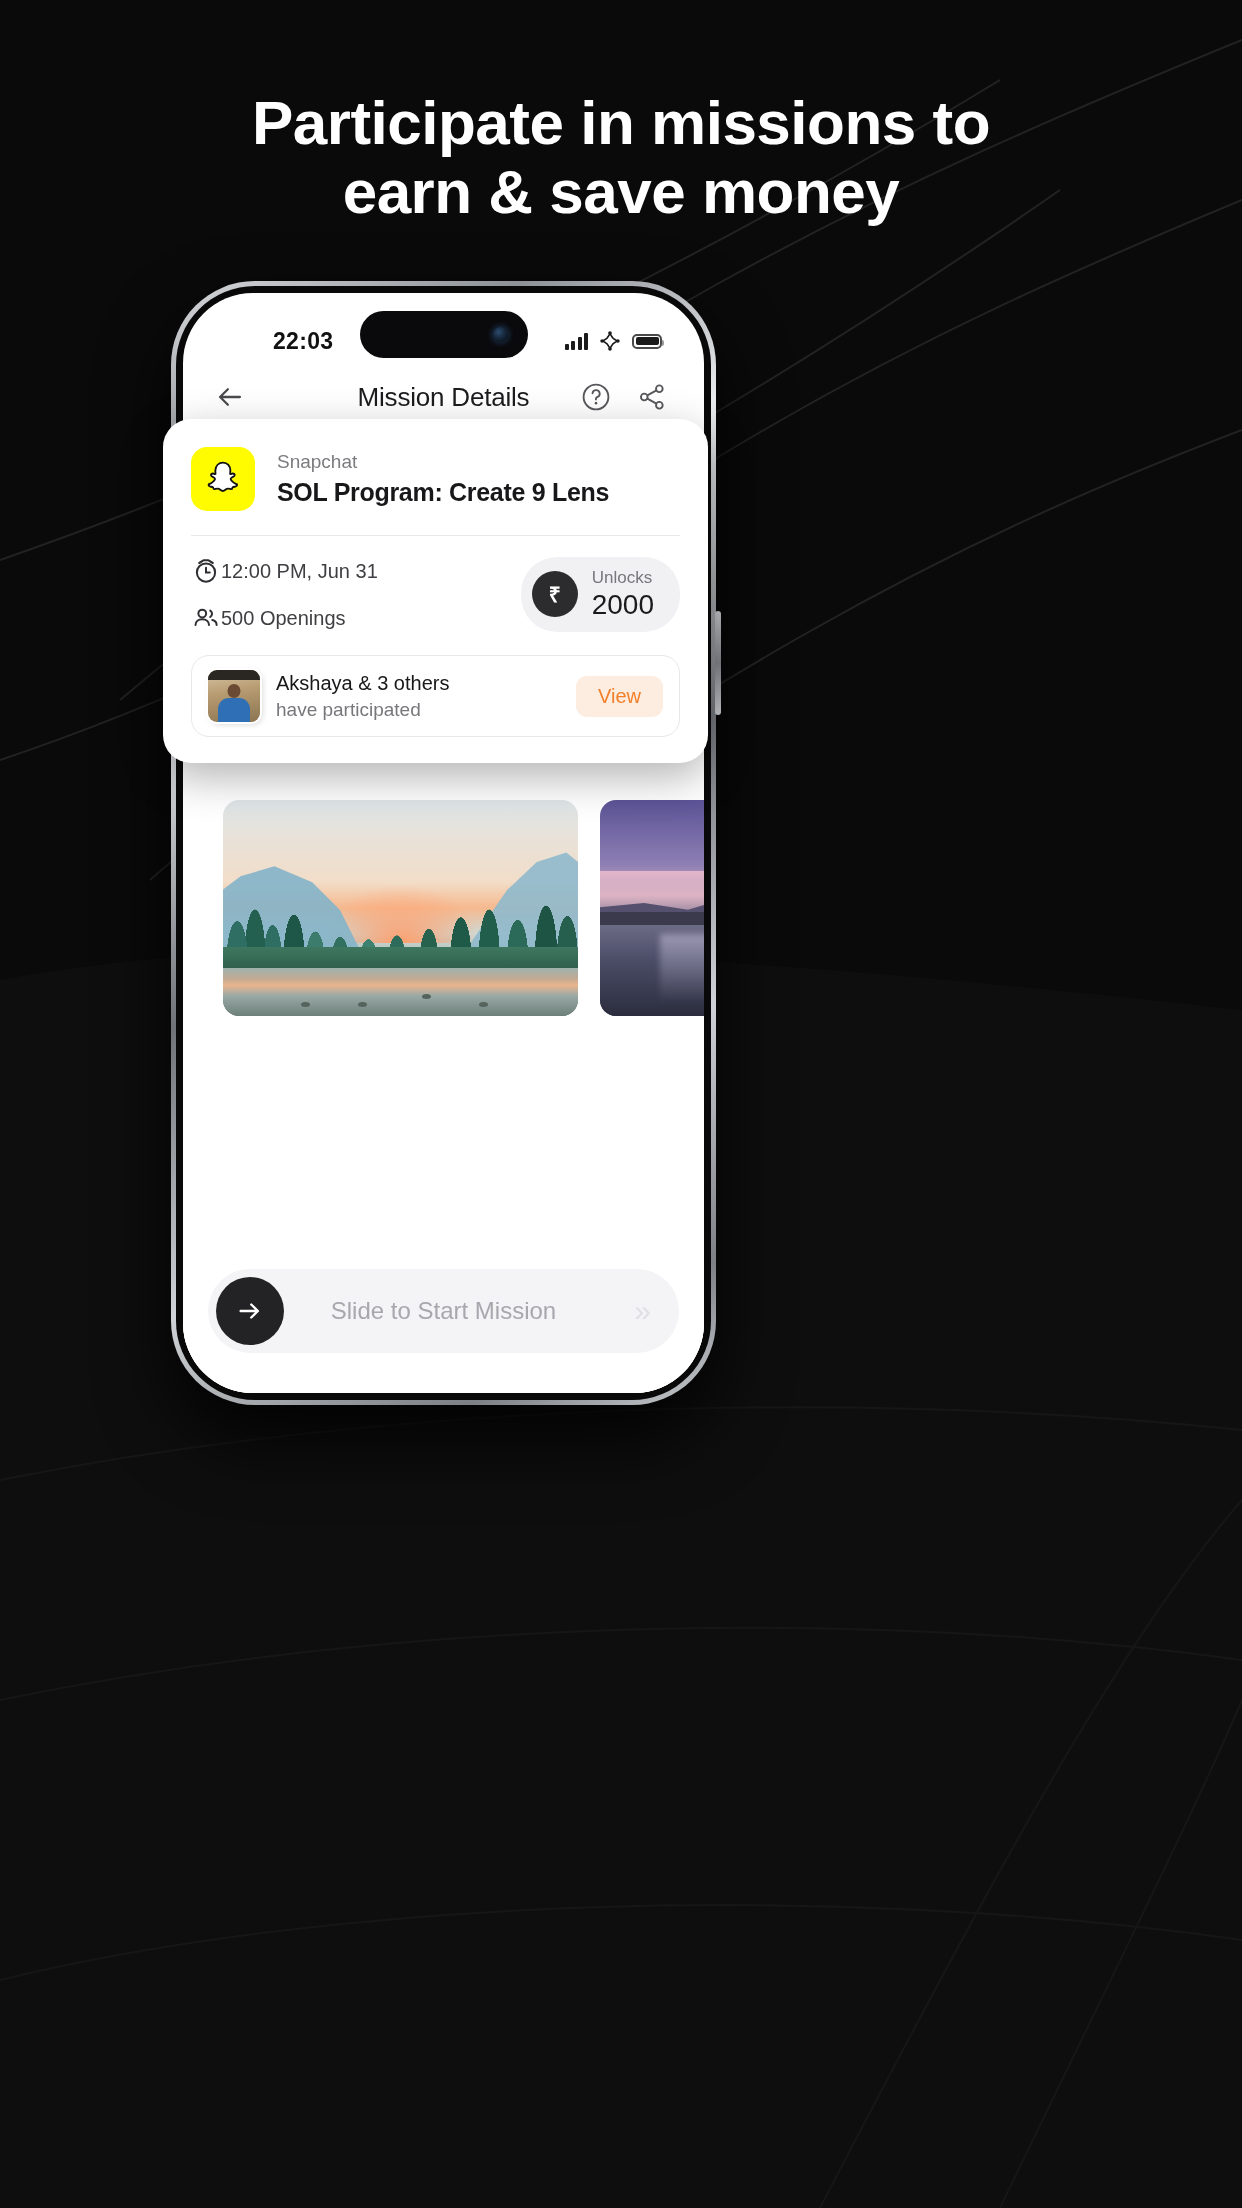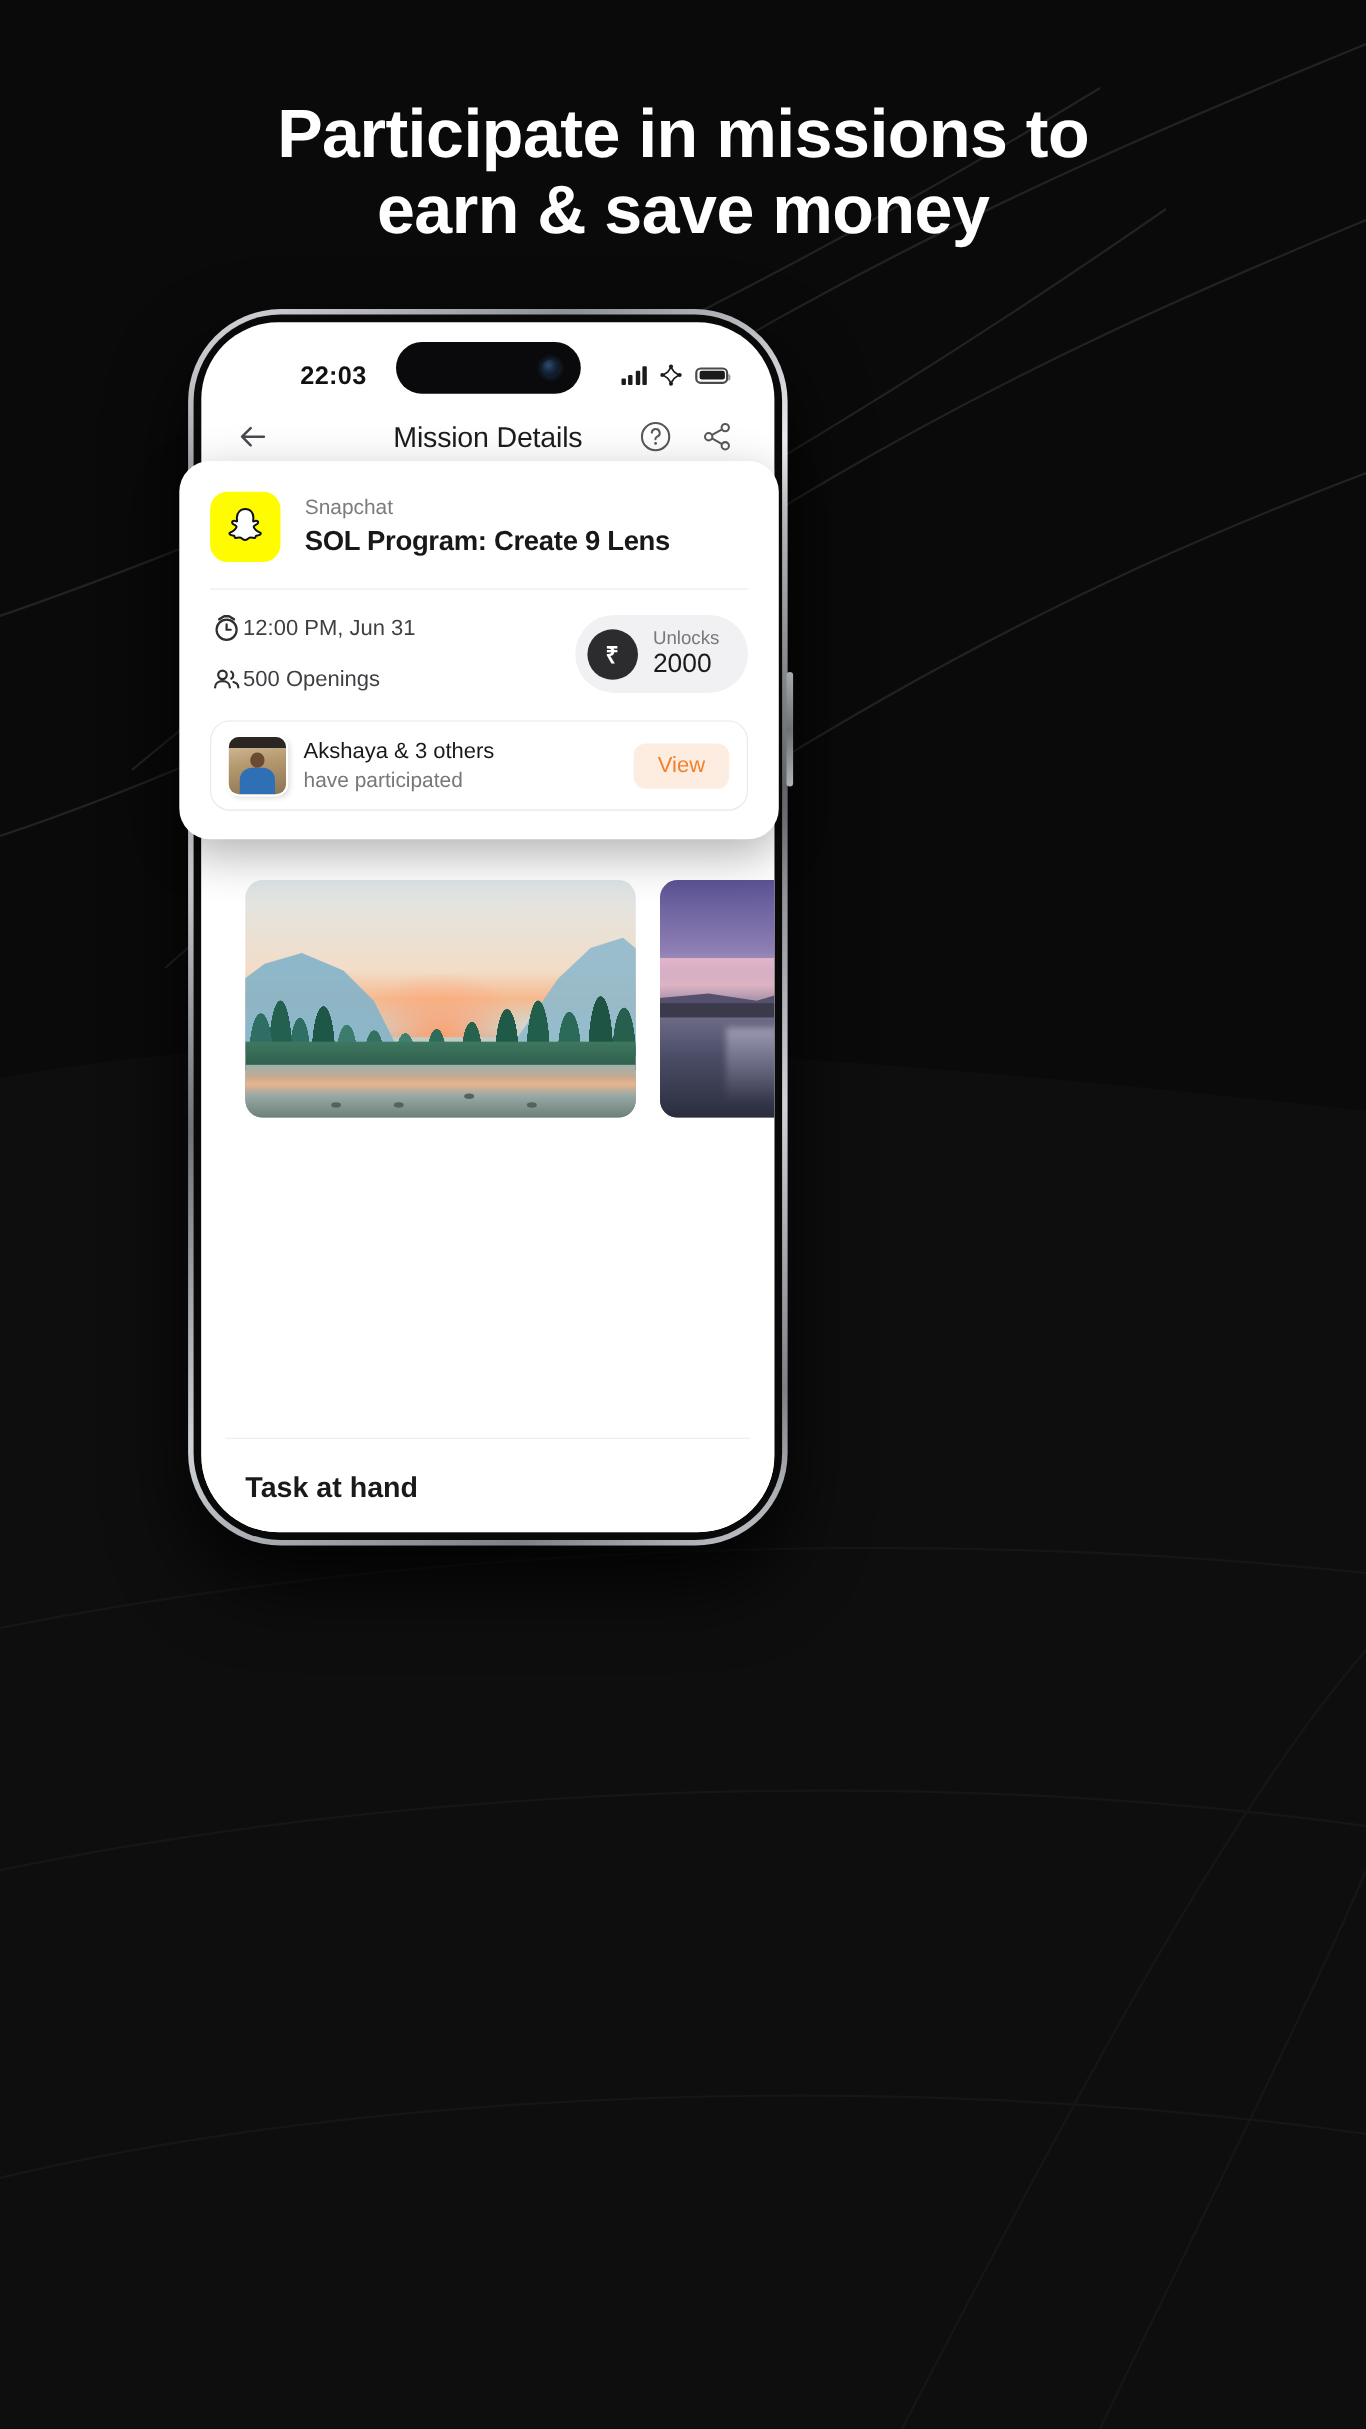--- a/index.html
+++ b/index.html
@@ -141,21 +141,21 @@
   .unlocks {
     display:flex; align-items:center; gap:14px;
     background:#f1f1f3; border-radius:36px; padding:11px 26px 11px 11px;
   }
   .unlock-coin {
     width:46px; height:46px; border-radius:50%; background:#2c2c2e;
     display:flex; align-items:center; justify-content:center;
     color:#fff; font-size:21px; font-weight:700;
   }
   .unlock-lbl { font-size:17px; color:#77777c; line-height:1.2; }
-  .unlock-val { font-size:24px; color:#1a1a1c; font-weight:400; line-height:1.2; }
+  .unlock-val { font-size:28px; color:#1a1a1c; font-weight:400; line-height:1.2; }
 
   .participants {
     margin-top:22px;
     border:1px solid #e8e8eb; border-radius:18px;
     padding:14px 16px; display:flex; align-items:center; gap:16px;
   }
   .avatar-shot {
     width:52px; height:52px; border-radius:9px; flex:0 0 auto;
     background:linear-gradient(170deg,#d8c6a8 0%,#b89c72 42%,#8a7450 100%);
     position:relative; overflow:hidden; box-shadow:0 0 0 2px #fff, 2px 2px 6px rgba(0,0,0,.18);
@@ -354,20 +354,31 @@
             <div class="shore"></div>
           <div class="water"></div>
             <div class="sheen"></div>
         </div>
       </div>
 
 
       <div class="task-sep"></div>
       <div class="task-title">Task at hand</div>
 
+      <div class="cta-wrap">
+        <div class="slide-track">
+          <div class="slide-knob">
+            <svg width="30" height="30" viewBox="0 0 24 24">
+              <path d="M4.5 12 H18 M13 6.8 L18.3 12 L13 17.2" fill="none" stroke="#ffffff" stroke-width="1.9" stroke-linecap="round" stroke-linejoin="round"></path>
+            </svg>
+          </div>
+          <div class="slide-lbl">Slide to Start Mission</div>
+          <div class="slide-chev">»</div>
+        </div>
+      </div>
 
     </div>
   </div>
 </div>
 
 <div class="mission-card">
 
   <div class="mc-head">
     <div class="snap-logo">
       <svg width="40" height="40" viewBox="0 0 24 24">

